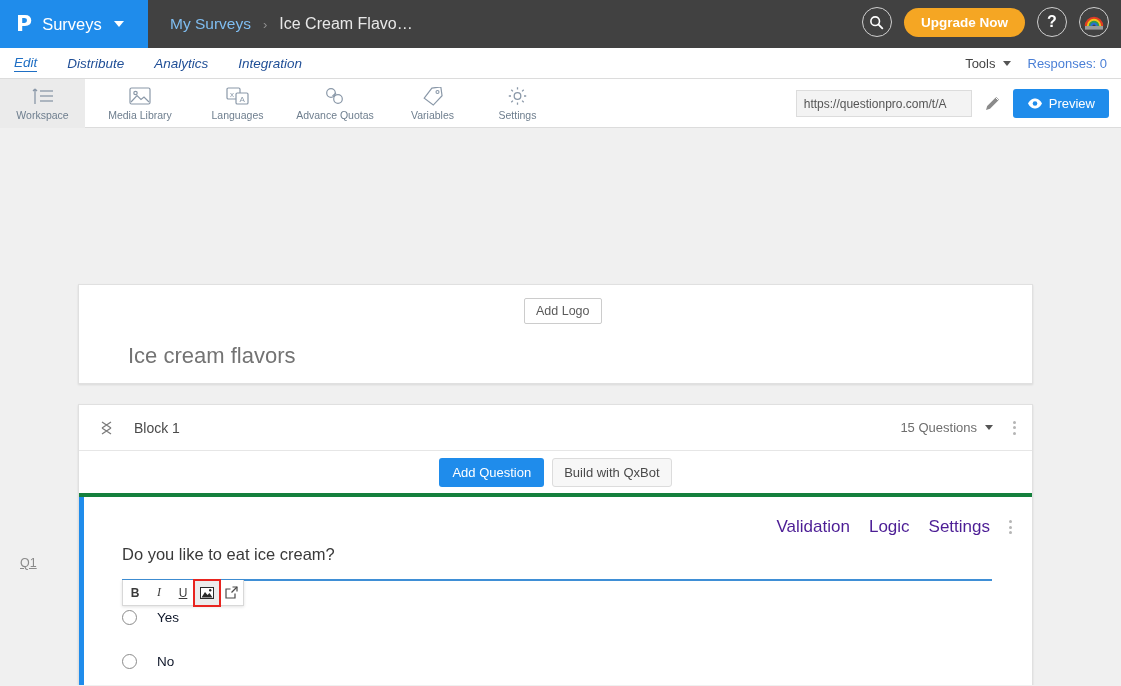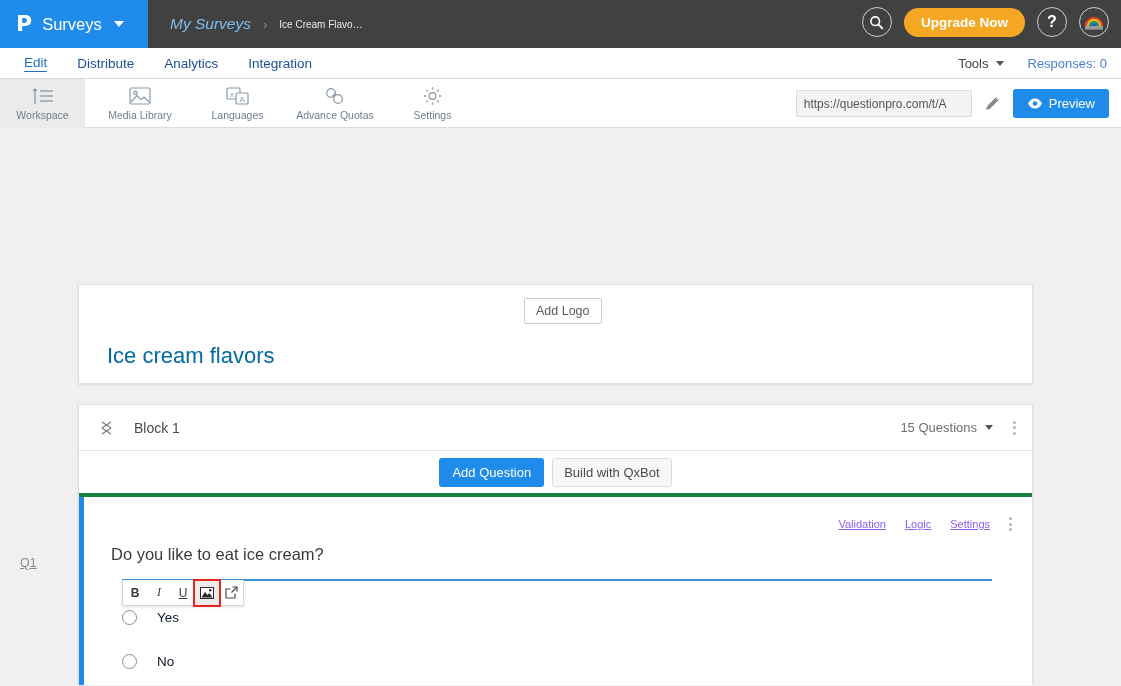--- a/index.html
+++ b/index.html
@@ -25,23 +25,23 @@
     font-size: 22px; font-weight: bold; line-height: 1; color:#fff;
     font-family: "DejaVu Sans", sans-serif;
   }
   .brand-label { font-size: 16.5px; color: #fff; }
   .caret-down {
     width: 0; height: 0; border-left: 5px solid transparent;
     border-right: 5px solid transparent; border-top: 6px solid #fff;
     margin-left: 2px;
   }
   .crumbs { display: flex; align-items: center; gap: 12px; margin-left: 22px; }
-  .crumb-my { color: #7fbdf0; font-size: 15.5px; font-style: italic; }
+  .crumb-my { color: #7fbdf0; font-size: 15.5px; }
   .crumb-sep { color: #8f8f8f; font-size: 13px; }
-  .crumb-cur { color: #e8e8e8; font-size: 10px; }
+  .crumb-cur { color: #e8e8e8; font-size: 16px; }
 
   .top-right { position: absolute; right: 12px; top: 0; height: 44px;
                display: flex; align-items: center; gap: 12px; }
   .circ-btn {
     width: 30px; height: 30px; border-radius: 50%; border: 1.5px solid #cfcfcf;
     display: flex; align-items: center; justify-content: center; color: #fff;
     background: transparent;
   }
   .circ-btn.q { font-size: 16px; font-weight: bold; color:#fff; }
   .upgrade {
@@ -51,24 +51,24 @@
   .avatar {
     width: 30px; height: 30px; border-radius: 50%; border: 1.5px solid #cfcfcf;
     display:flex; align-items:center; justify-content:center; overflow:hidden;
   }
 
   
   .navrow {
     height: 31px; background: #fff; border-bottom: 1px solid #dcdcdc;
     display: flex; align-items: center; position: relative;
   }
-  .navtabs { display: flex; align-items: center; gap: 30px; padding-left: 24px; }
+  .navtabs { display: flex; align-items: center; gap: 30px; padding-left: 14px; font-style: italic; }
   .navtab { font-size: 13.5px; color: #1f4e96; }
   .navtab.active { color: #1f6fc4; border-bottom: 1.5px solid #1f6fc4; padding-bottom: 1px; }
-  .nav-right { position: absolute; right: 14px; display: flex; align-items: center; gap: 24px; }
+  .nav-right { position: absolute; right: 14px; display: flex; align-items: center; gap: 17px; }
   .tools { font-size: 13px; color: #444; display: flex; align-items: center; gap: 7px; }
   .caret-dark { width:0;height:0;border-left:4px solid transparent;border-right:4px solid transparent;border-top:5px solid #555; }
   .responses { font-size: 13px; color: #4a7fd6; }
 
   
   .iconbar {
     height: 49px; background: #fff; border-bottom: 1px solid #dcdcdc;
     display: flex; align-items: flex-start; position: relative;
   }
   .ibitem {
@@ -105,22 +105,22 @@
   }
 
   
   .hdrcard { top: 156px; height: 100px; }
   .addlogo {
     position: absolute; left: 445px; top: 13px; background: #fff;
     border: 1px solid #ccc; border-radius: 2px; font-size: 12.5px;
     color: #5a5a5a; padding: 5px 11px;
   }
   .survey-title {
-    position: absolute; left: 28px; top: 58px;
-    font-size: 22px; color: #0369a1; font-weight: normal;
+    position: absolute; left: 49px; top: 58px;
+    font-size: 22px; color: #737373; font-weight: normal;
   }
 
   
   .blockcard { top: 276px; height: 332px; }
   .blockhead {
     height: 46px; border-bottom: 1px solid #e6e6e6; display: flex;
     align-items: center; position: relative; padding-left: 20px;
   }
   .collapse-ic { width: 14px; color:#7b7b7b; display:flex; flex-direction:column; align-items:center; line-height:5px; font-size:11px;}
   .blocktitle { font-size: 14px; color: #4a4a4a; margin-left: 21px; }
@@ -143,23 +143,23 @@
     background: #f7f7f7; color: #4a4a4a; border: 1px solid #dcdcdc;
     border-radius: 3px; font-size: 13px; padding: 6px 11px;
   }
 
   
   .qpanel {
     position: relative; background: #fff; border-left: 5px solid #1f8ceb;
     height: 239px;
   }
   .qtoolbar { position: absolute; right: 20px; top: 20px; display: flex; align-items: center; gap: 19px; }
-  .qtool { font-size: 11px; color: #8b5cf6; text-decoration: underline; }
+  .qtool { font-size: 17px; color: #4c1d95; }
   .qtext {
-    position: absolute; left: 27px; top: 48px; font-size: 16.5px; color: #3a3a3a;
+    position: absolute; left: 38px; top: 48px; font-size: 16.5px; color: #3a3a3a;
   }
   .qunderline {
     position: absolute; left: 38px; top: 82px; width: 870px; height: 2px; background: #3f8fd6;
   }
   .rte {
     position: absolute; left: 38px; top: 83px; height: 26px; background: #fff;
     border: 1px solid #d8d8d8; border-top: none; display: flex; align-items: center;
     box-shadow: 0 1px 3px rgba(0,0,0,.12);
   }
   .rte-btn {
@@ -281,20 +281,29 @@
       <span class="ic">
         <svg width="22" height="19" viewBox="0 0 22 19">
             <circle cx="7" cy="6" r="4.3" fill="none" stroke="#8a98a8" stroke-width="1.2"></circle>
             <circle cx="14" cy="12" r="4.3" fill="none" stroke="#8a98a8" stroke-width="1.2"></circle>
             <path d="M8.5 9 L12 6" stroke="#8a98a8" stroke-width="1.1"></path>
           </svg>
       </span>
       <span class="lb">Advance Quotas</span>
     </div>
 
+    <div class="ibitem">
+      <span class="ic">
+        <svg width="21" height="19" viewBox="0 0 21 19">
+            <path d="M11 1 L20 1 L20 10 L10 18 L2 10 Z" fill="none" stroke="#8a98a8" stroke-width="1.2" transform="rotate(-8 11 9)"></path>
+            <circle cx="15.5" cy="5" r="1.5" fill="none" stroke="#8a98a8" stroke-width="1.1"></circle>
+          </svg>
+      </span>
+      <span class="lb">Variables</span>
+    </div>
 
     <div class="ibitem">
       <span class="ic">
         <svg width="21" height="20" viewBox="0 0 21 20">
             <g fill="none" stroke="#8a98a8" stroke-width="1.3">
               <circle cx="10.5" cy="10" r="3.3"></circle>
               <path d="M10.5 1.2 L10.5 3.4 M10.5 16.6 L10.5 18.8 M1.8 10 L4 10 M17 10 L19.2 10 M4.3 3.8 L5.9 5.4 M15.1 14.6 L16.7 16.2 M16.7 3.8 L15.1 5.4 M5.9 14.6 L4.3 16.2"></path>
             </g>
           </svg>
       </span>

